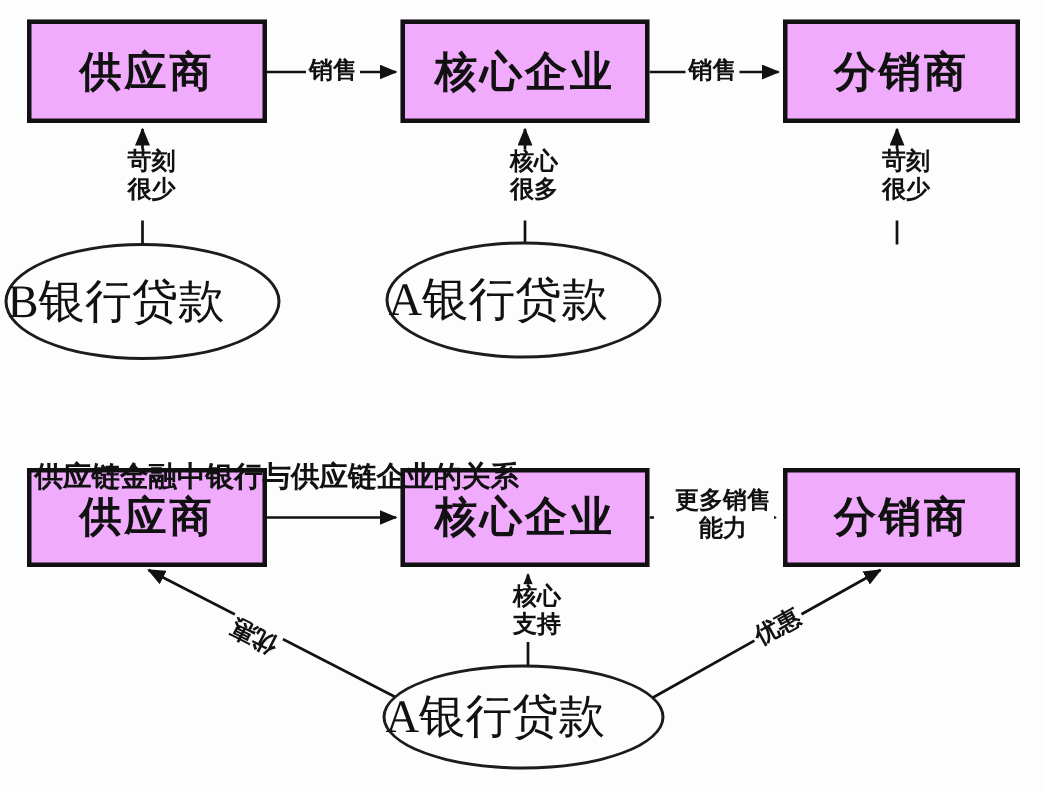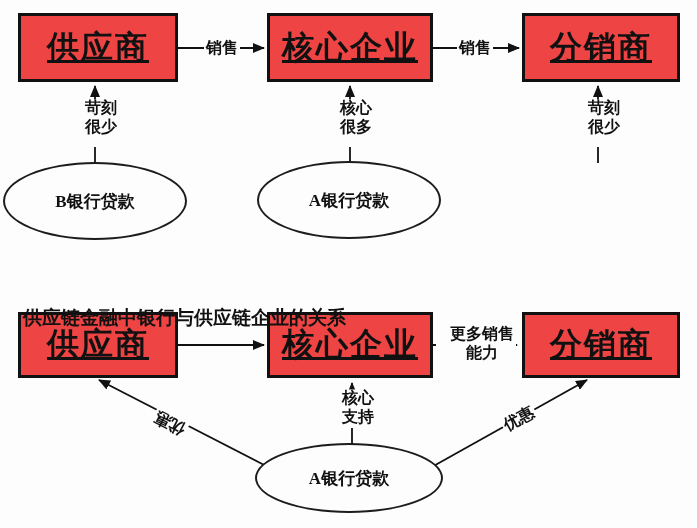--- a/index.html
+++ b/index.html
@@ -2,28 +2,28 @@
 <html><head>
 <meta charset="utf-8">
 <style>
   html,body{margin:0;padding:0;background:#fff;}
   .canvas{
     position:relative;width:697px;height:528px;background:#fdfdfd;
     font-family:"Liberation Serif","DejaVu Serif",serif;color:#111;overflow:hidden;
   }
   svg.lines{position:absolute;left:0;top:0;z-index:0;}
   .box{
-    position:absolute;box-sizing:border-box;border:3px solid #111;background:#ef4444;
+    position:absolute;box-sizing:border-box;border:3px solid #111;background:#f0abfc;
     display:flex;align-items:center;justify-content:center;
-    font-size:32px;font-weight:700;letter-spacing:2px;z-index:1;white-space:nowrap;text-decoration:underline;
+    font-size:28px;font-weight:700;letter-spacing:2px;z-index:1;white-space:nowrap;
   }
   .ellipse{
     position:absolute;box-sizing:border-box;border:2px solid #1c1c1c;border-radius:50%;
-    background:#fdfdfd;display:flex;align-items:center;justify-content:center;
-    font-size:17px;font-weight:700;z-index:1;white-space:nowrap;
+    background:#fdfdfd;display:flex;align-items:center;justify-content:flex-start;
+    font-size:31px;font-weight:400;z-index:1;white-space:nowrap;
   }
   .lbl{
     position:absolute;transform:translate(-50%,-50%);z-index:2;
     font-size:16px;font-weight:700;line-height:1.16;text-align:center;
     white-space:nowrap;background:#fdfdfd;padding:0 2px;
   }
   .lbl span{display:block;margin-left:12px;}
   .lbl.rot-l{transform:translate(-50%,-50%) rotate(207deg);}
   .lbl.rot-r{transform:translate(-50%,-50%) rotate(-29deg);}
   .caption{

